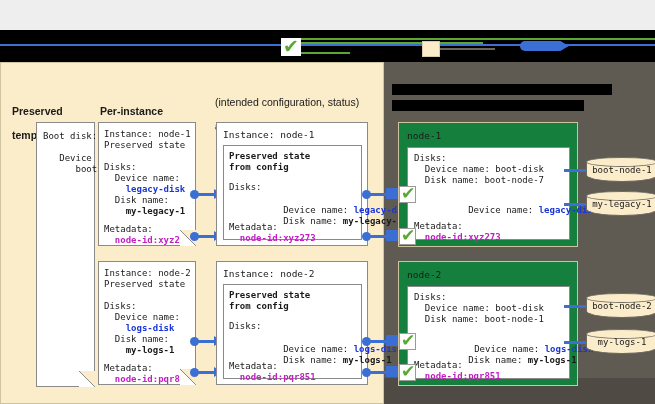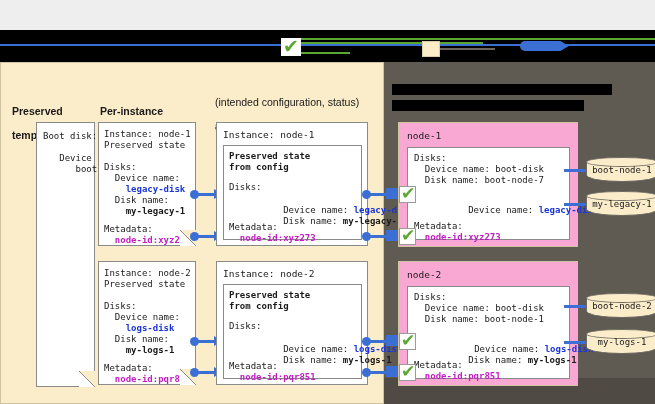--- a/index.html
+++ b/index.html
@@ -110,21 +110,21 @@
   }
   .box-card{
     position:absolute;background:#ffffff;border:1px solid #8a8a8a;
     box-sizing:border-box;
   }
   .box-outer{
     position:absolute;background:#ffffff;border:1px solid #8a8a8a;
     box-sizing:border-box;
   }
   .node-card{
-    position:absolute;background:#f9a8d4;border:1px solid #cfc49f;
+    position:absolute;background:#15803d;border:1px solid #cfc49f;
     box-sizing:border-box;
   }
   .node-inner{
     position:absolute;background:#ffffff;border:1px solid #8a8a8a;
     box-sizing:border-box;
   }
 
   .mono{
     font-family:"DejaVu Sans Mono", monospace;
     font-size:9px;line-height:11.5px;color:#1a1a1a;

